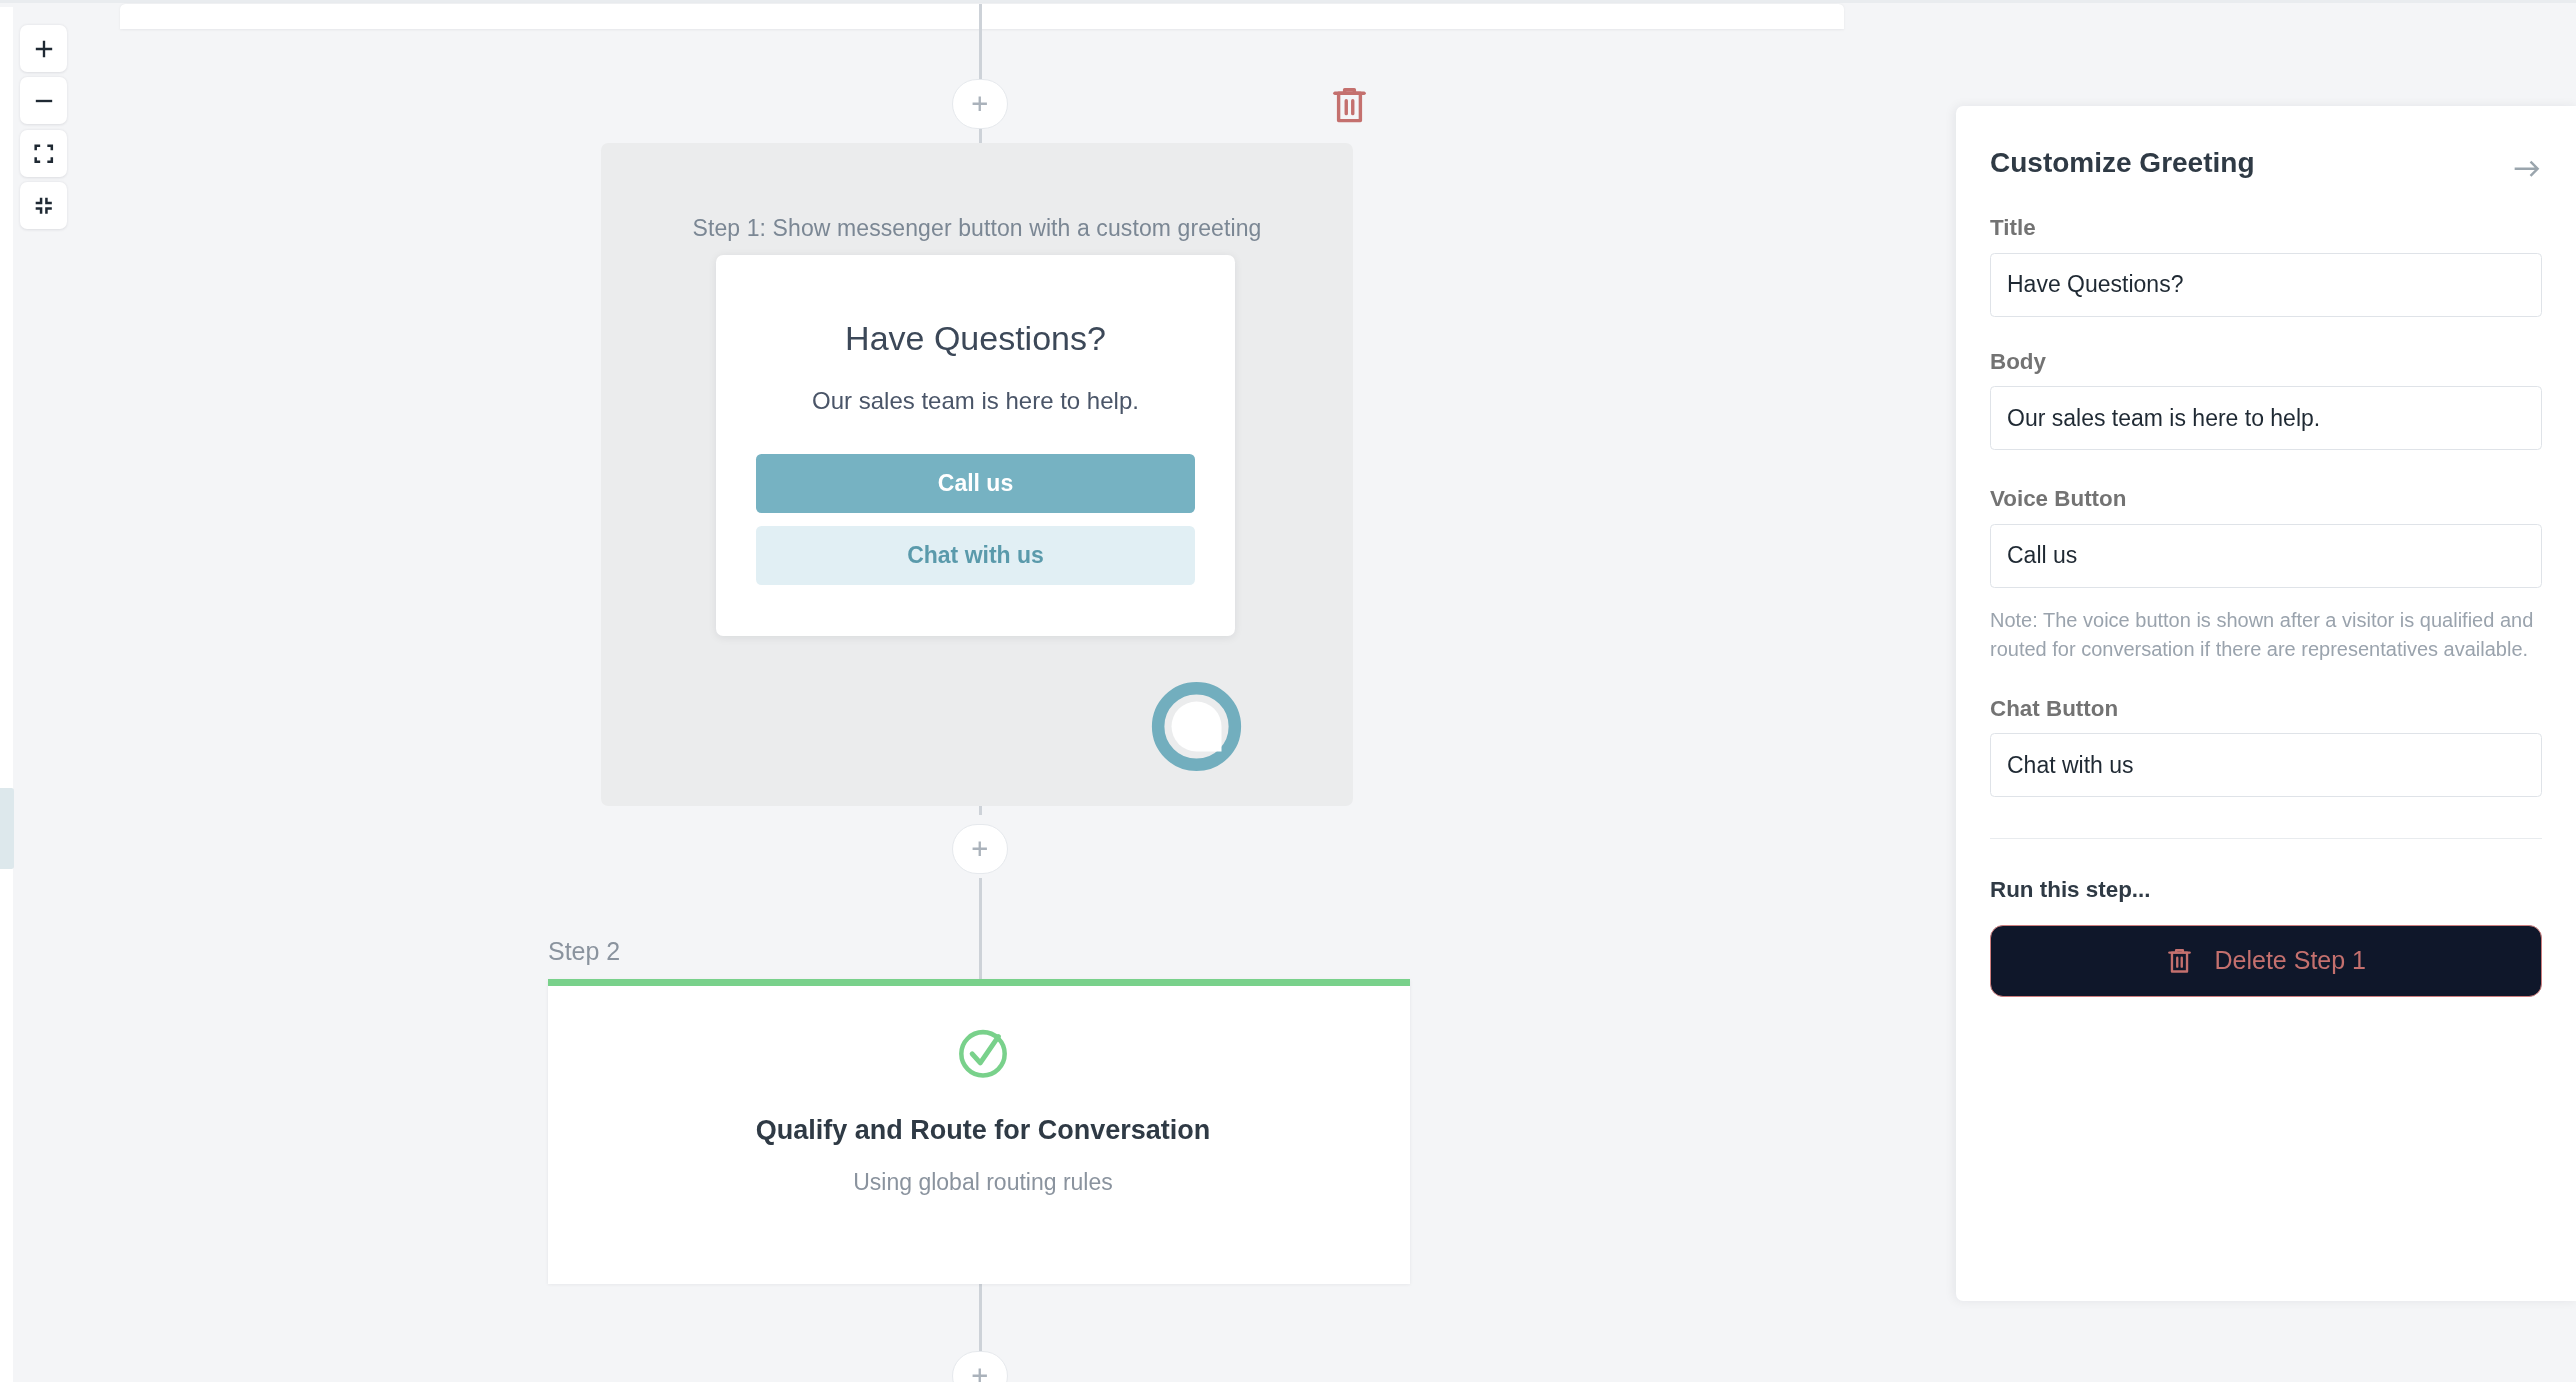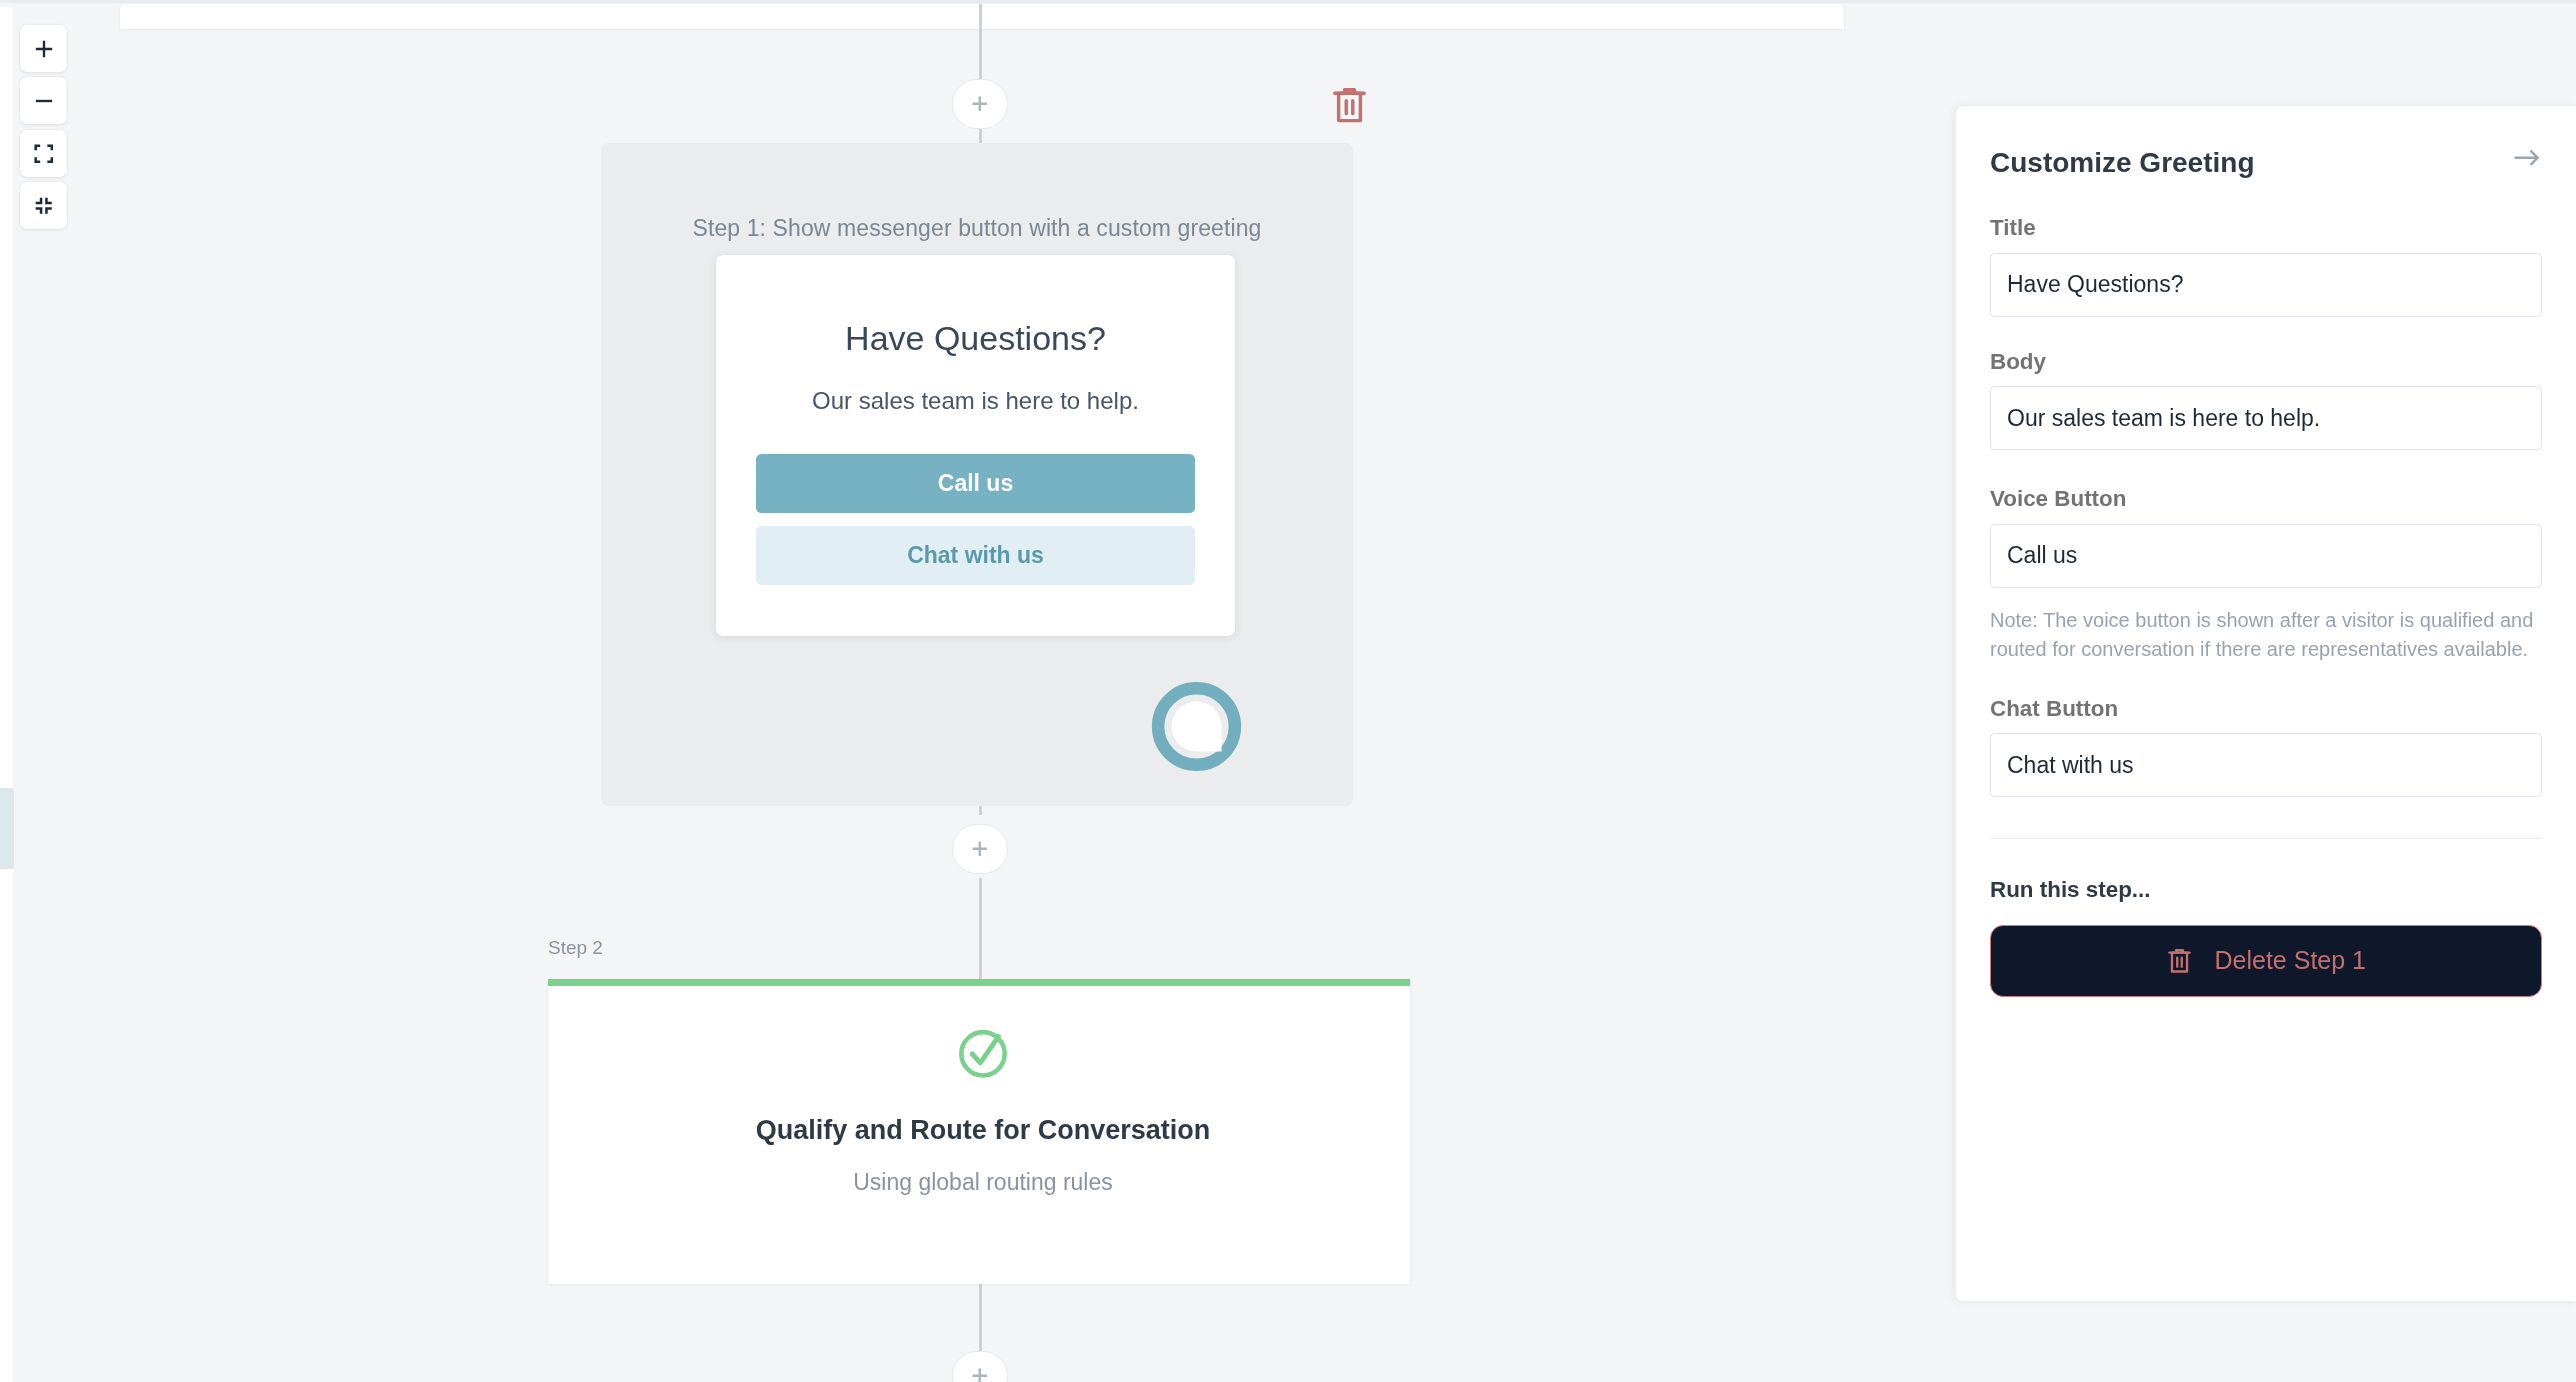--- a/index.html
+++ b/index.html
@@ -72,39 +72,39 @@
     font-size:23px; font-weight:700; display:flex; align-items:center; justify-content:center; cursor:pointer;
   }
   .btn-chat {
     height:59px; background:#e1eff4; border-radius:5.4px; color:#5a9aab;
     font-size:23px; font-weight:700; display:flex; align-items:center; justify-content:center; cursor:pointer;
   }
 
   .bubble { position:absolute; left:1151px; top:681px; width:91px; height:91px; cursor:pointer; z-index:3; }
 
   
-  .step2-label { position:absolute; left:548px; top:937px; font-size:19px; color:#8a939e; }
+  .step2-label { position:absolute; left:548px; top:937px; font-size:25px; color:#8a939e; }
   .step2-card {
     position:absolute; left:548px; top:979px; width:862px; height:305px;
     background:#ffffff; border-top:7.2px solid #79d18b;
     box-shadow:0 0.9px 3.6px rgba(16,24,40,.07);
     display:flex; flex-direction:column; align-items:center;padding-left:8px;
   }
   .step2-icon { margin-top:38px; }
   .step2-title { margin-top:32px; font-size:27px; font-weight:700; color:#2f3a45; }
   .step2-sub { margin-top:23px; font-size:23px; color:#8a939e; }
 
   
   .panel {
     position:absolute; left:1956px; top:106px; width:620px; height:1195px;
     background:#ffffff; border-radius:7.2px 0 0 7.2px;
     box-shadow:-1.8px 0 10.7px rgba(16,24,40,.07);
     padding: 41px 34px 0 34px;
   }
-  .panel-head { display:flex; align-items:flex-start; justify-content:space-between;gap:28px; }
+  .panel-head { display:flex; align-items:flex-end; justify-content:space-between;gap:28px; }
   .panel-title { font-size:28px; font-weight:700; color:#2f3a45; }
   .panel-collapse { cursor:pointer; display:flex; align-items:center; }
 
   .field-label { font-size:22.4px; font-weight:700; color:#737373; }
   .text-input {
     width:100%; height:64px; margin-top:11.6px;
     border:0.9px solid #dfe3e8; border-radius:4.5px; background:#ffffff;
     padding:0 16px; font-size:23px; color:#1f2933;
     font-family:"Liberation Sans", sans-serif;
   }

